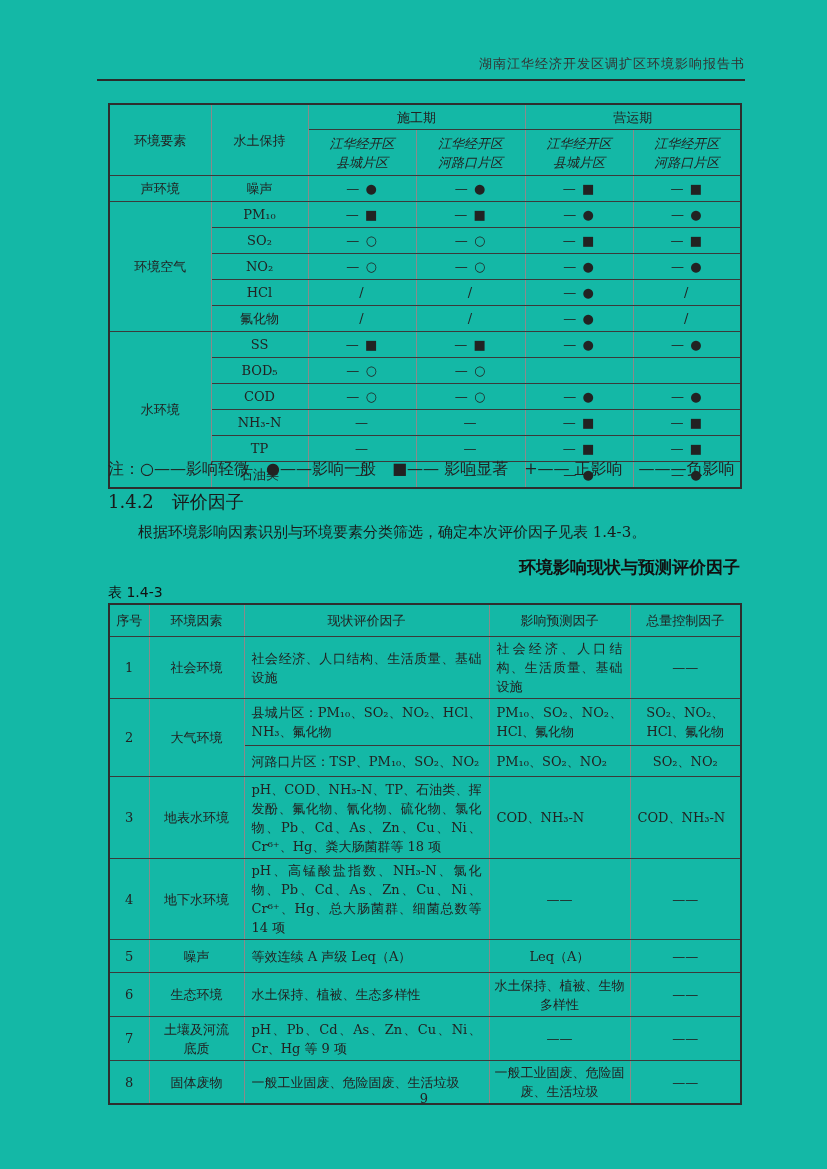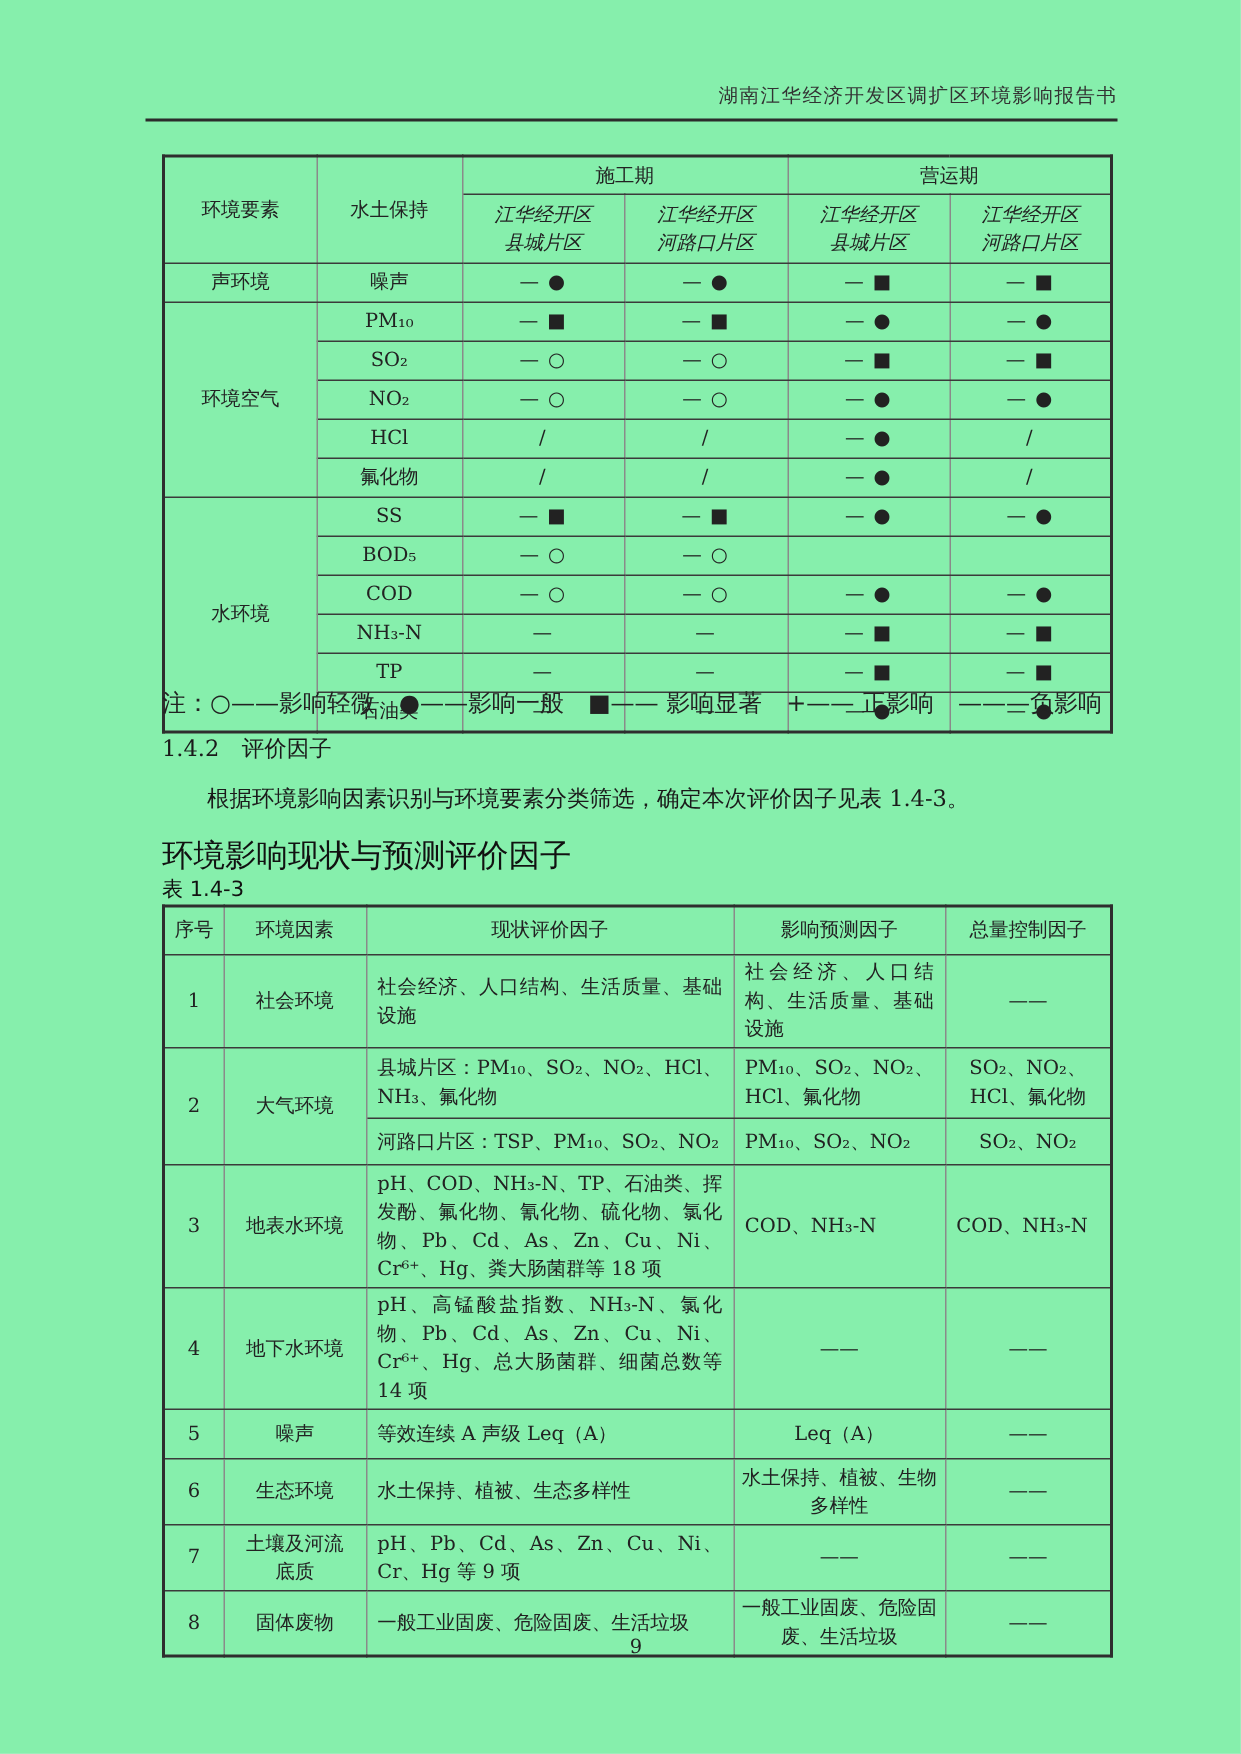--- a/index.html
+++ b/index.html
@@ -1,19 +1,19 @@
 <!DOCTYPE html>
 <html><head>
 <meta charset="utf-8">
 <style>
   html,body { margin:0; padding:0; }
   body { background:#e8e8e8; }
   .page {
     position:relative; width:827px; height:1169px; margin:0 auto;
-    background:#86efac; overflow:hidden;
+    background:#14b8a6; overflow:hidden;
     font-family:"DejaVu Serif","Liberation Serif",serif;
     color:#1e1e1e;
   }
   .running-header {
     position:absolute; top:55px; left:97px; width:648px;
     text-align:right; font-size:13px; color:#333;
     padding-bottom:6px; border-bottom:2px solid #2b2b2b;
     letter-spacing:1px;
   }
   table { border-collapse:collapse; table-layout:fixed; }
@@ -27,29 +27,29 @@
   .table1 { top:103px; }
   .table1 tr.h1 td { height:22px;margin-top:29px; }
   .table1 tr.h2 td { height:43px;font-style:italic; }
   .table1 tr.dr td { height:23px; }
   .two-line { white-space:pre-line; line-height:20px; }
   .sym { letter-spacing:1px; }
   .note {
     position:absolute; top:459px; left:108px; width:660px;
     font-size:16px; color:#222;
   }
-  .sec-heading { position:absolute; top:490px; left:108px; font-size:15px; color:#1a1a1a; }
+  .sec-heading { position:absolute; top:490px; left:108px; font-size:18px; color:#1a1a1a; }
   .para {
     position:absolute; top:523px; left:108px; width:634px;
     font-size:15px; text-indent:30px; color:#1a1a1a;
   }
   .t2-title {
-    position:absolute; top:556px; left:108px; width:632px; text-align:left;
+    position:absolute; top:556px; left:108px; width:632px; text-align:right;
     font-family:"DejaVu Sans","Liberation Sans",sans-serif;
-    font-weight:normal; font-size:21px; color:#111;
+    font-weight:bold; font-size:17px; color:#111;
   }
   .t2-caption {
     position:absolute; top:584px; left:108px;
     font-family:"DejaVu Sans","Liberation Sans",sans-serif;
     font-weight:normal; font-size:14px; color:#111;
   }
   .table2 { top:603px; }
   .table2 tr.hh td { height:29px;margin-top:28px; }
   .t2r1 td { height:55px; } .t2r2a td { height:42px; } .t2r2b td { height:26px; }
   .t2r3 td { height:77px; } .t2r4 td { height:58px; } .t2r5 td { height:28px; }

